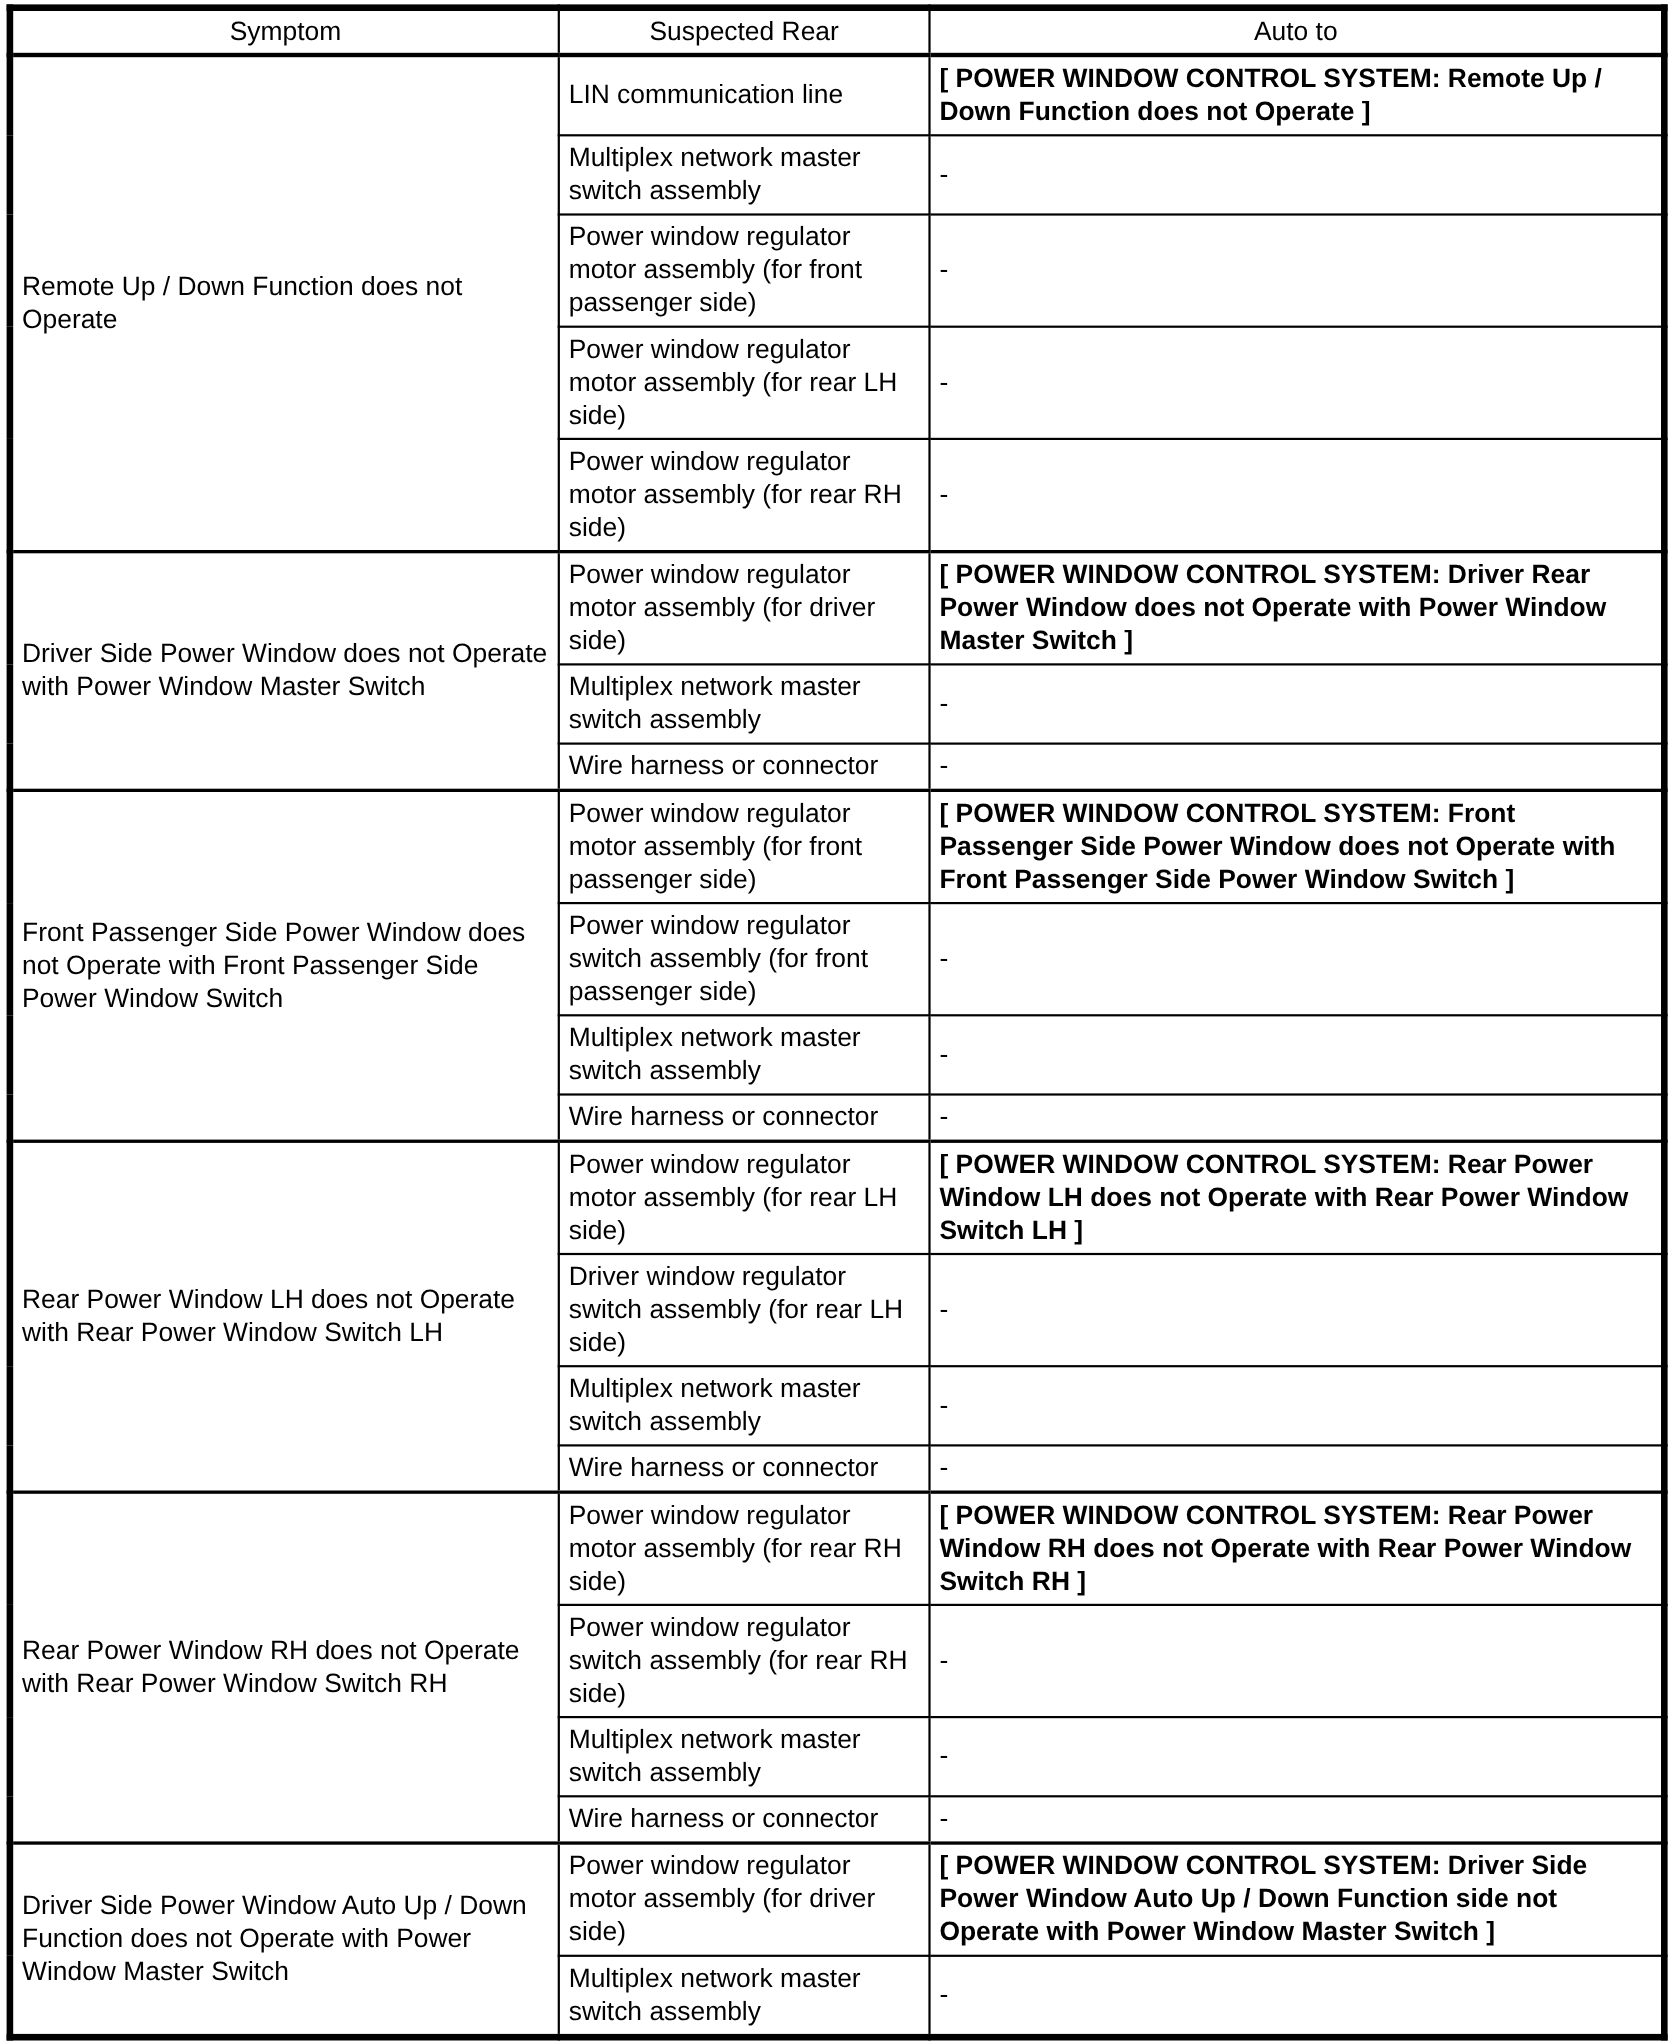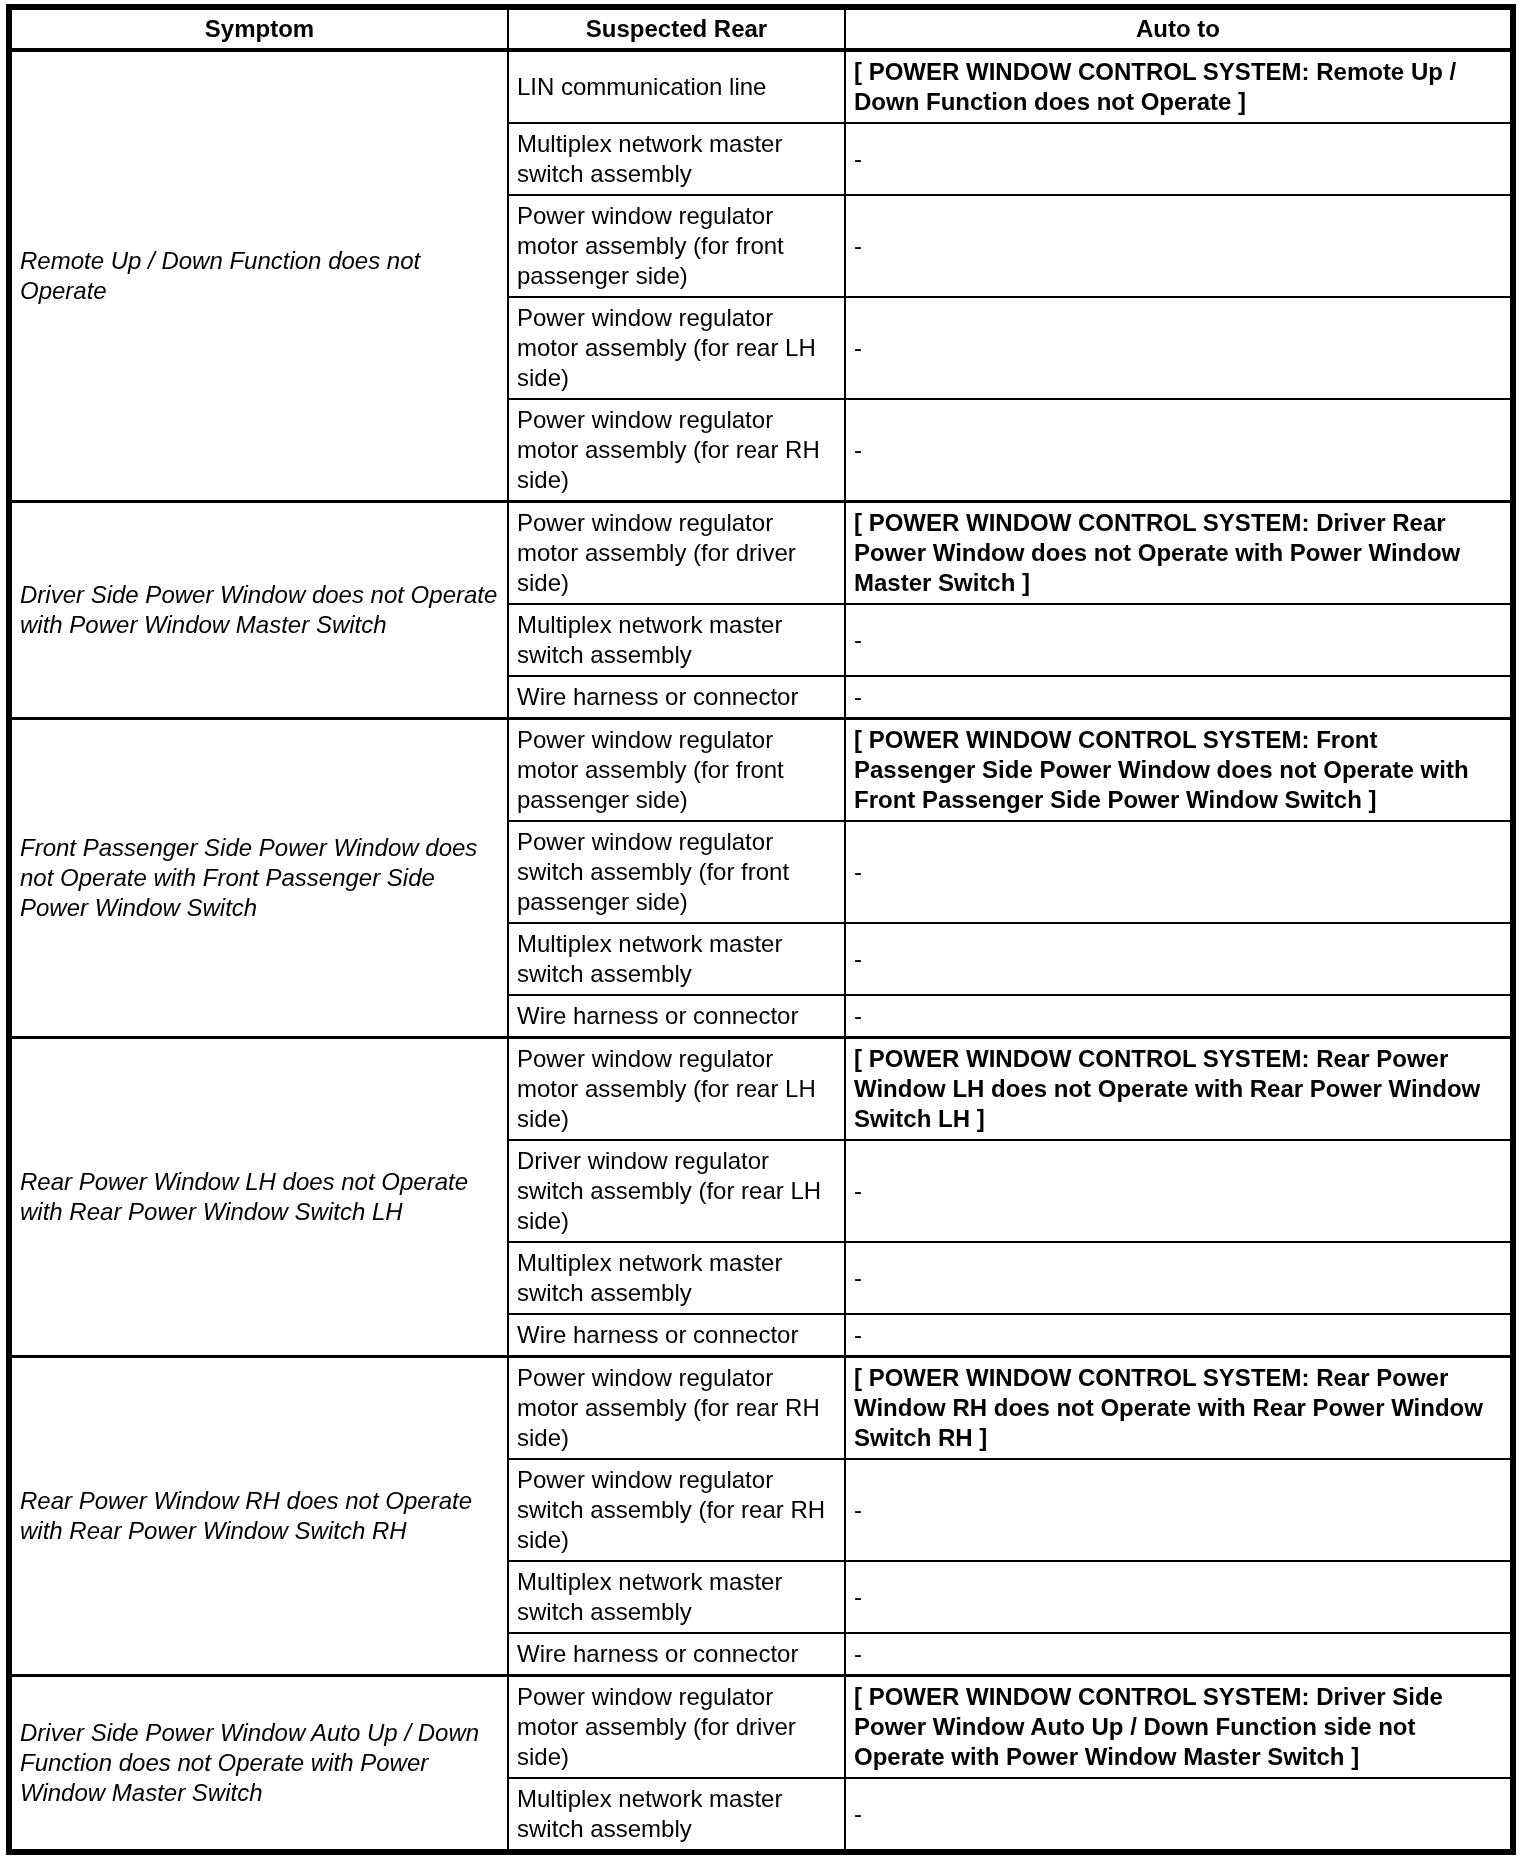--- a/index.html
+++ b/index.html
@@ -37,30 +37,29 @@
     padding:5px 8px;
     line-height:30px;
     vertical-align:middle;
     text-align:left;
     overflow:hidden;
     word-wrap:break-word;
   }
   thead th{
     border-bottom-width:4px;
     text-align:center;
-    font-weight:bold;
+    font-weight:normal;
     height:30px;
     padding:4px 8px;
   }
   tr.group-start td{
     border-top-width:3px;
   }
   td.symptom-cell{
     vertical-align:middle;
-    font-style:italic;
   }
   .refer-link{
     font-weight:bold;
     cursor:pointer;
   }
   .refer-dash{
     font-weight:normal;
   }
 </style>
 </head>

